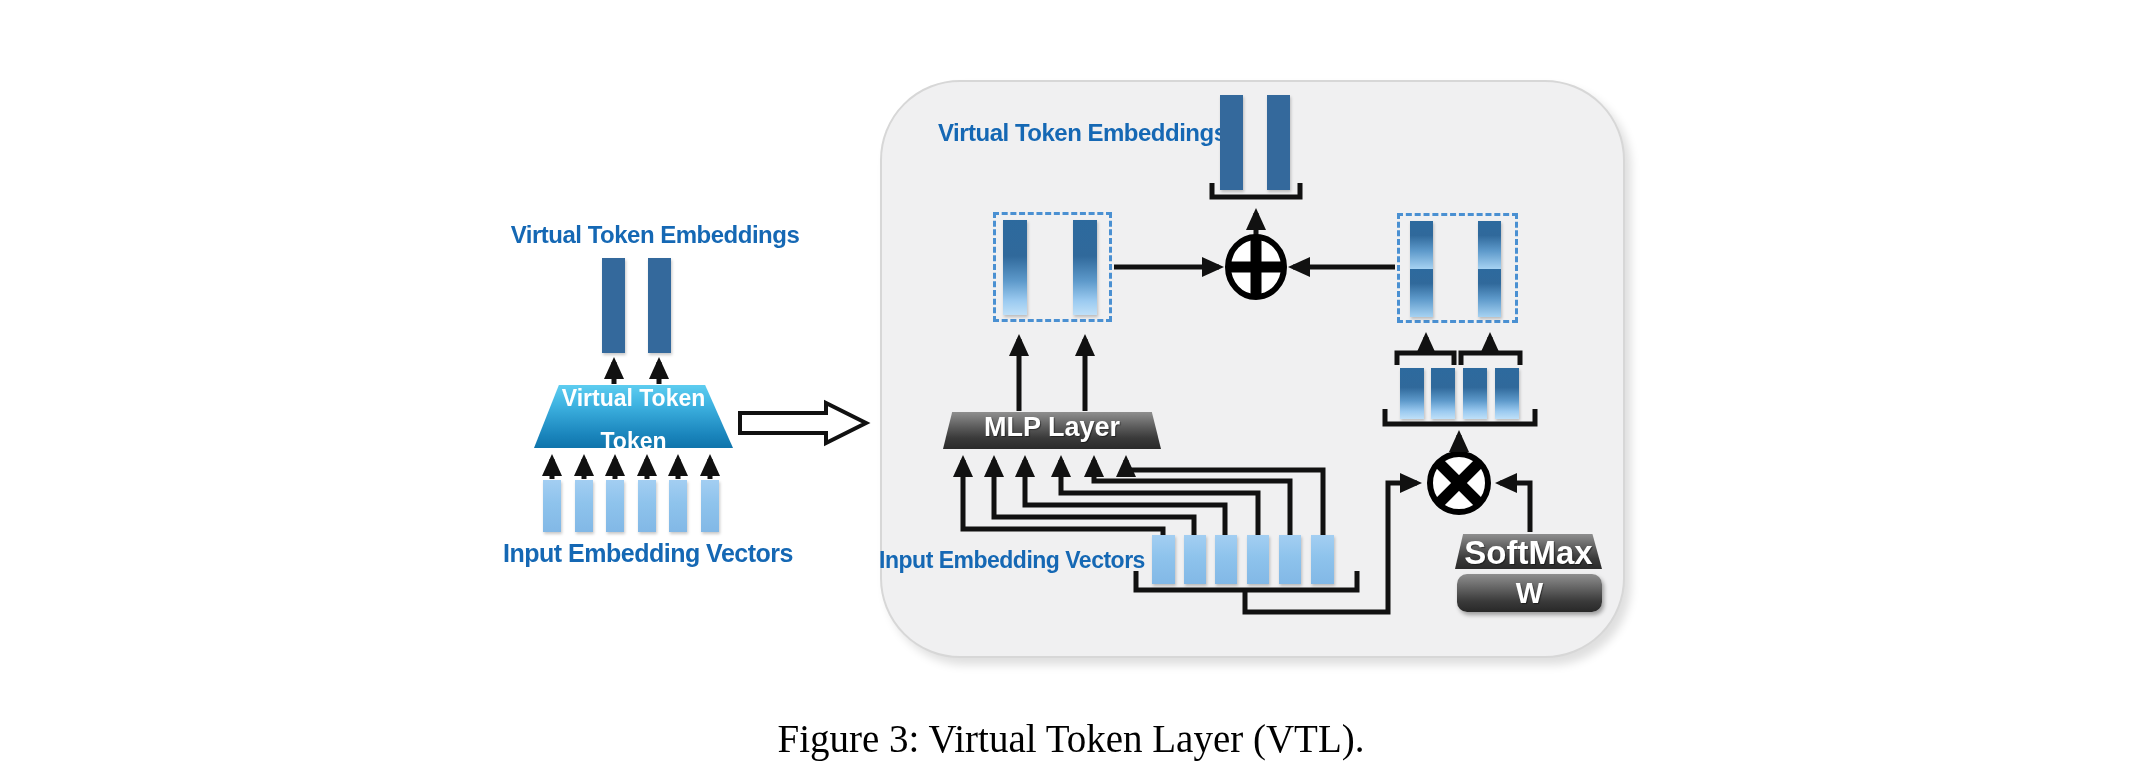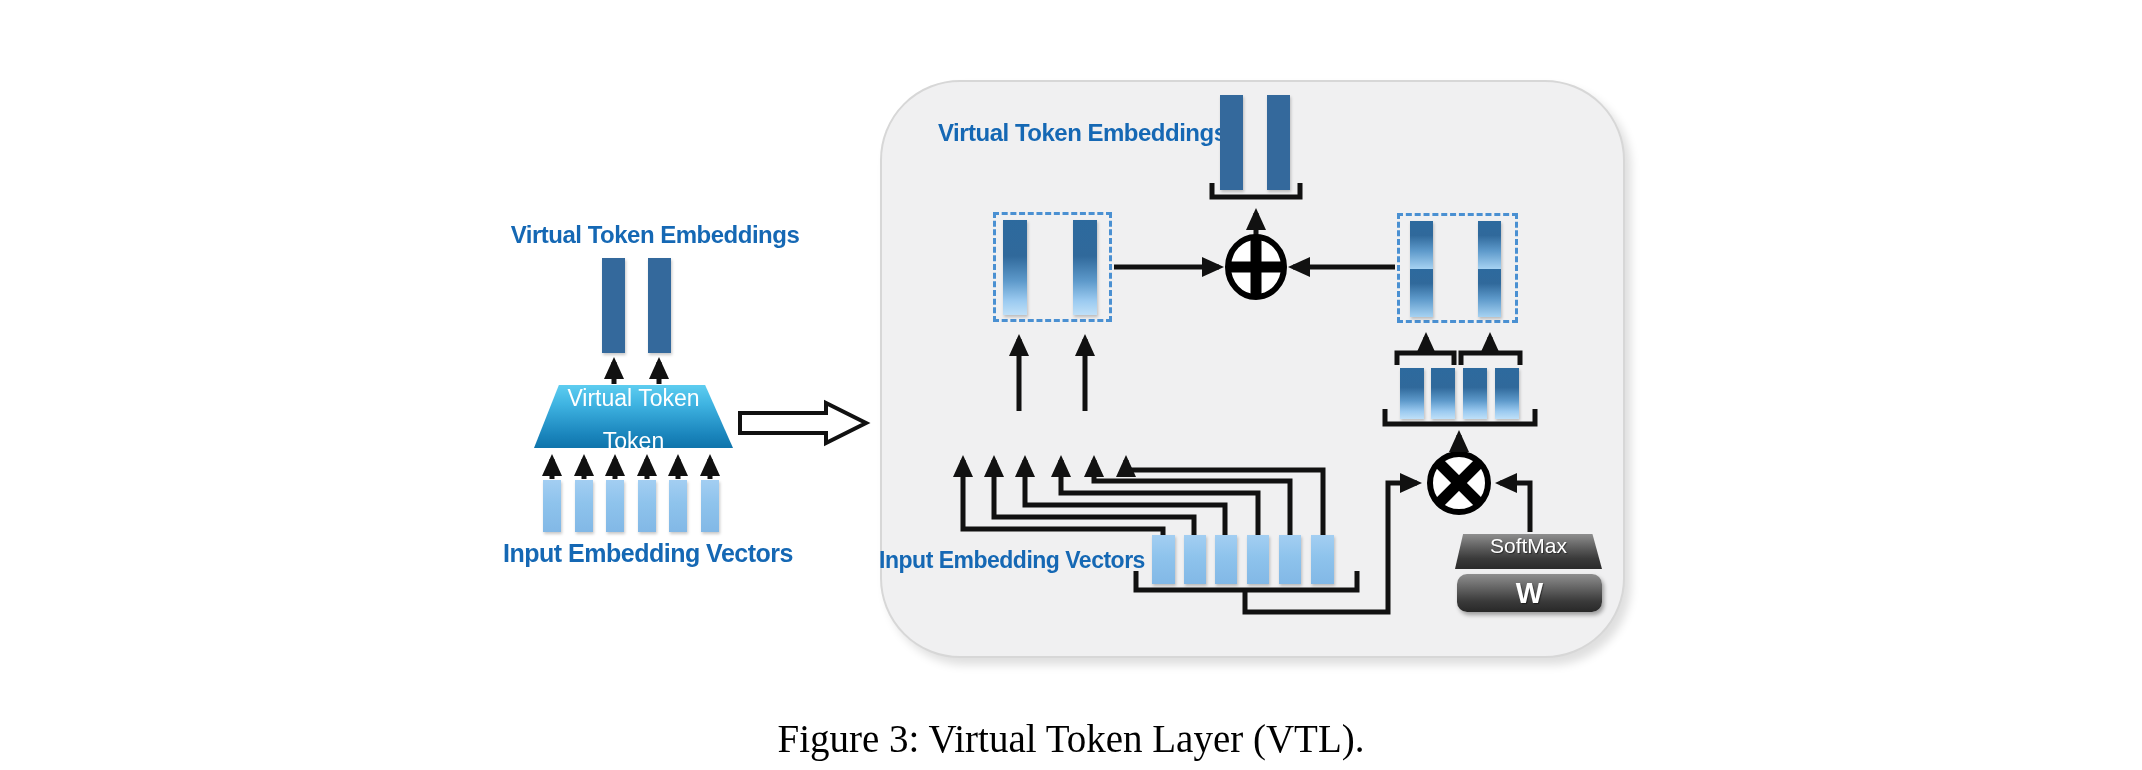--- a/index.html
+++ b/index.html
@@ -32,21 +32,21 @@
 
   .dashed-box{
     position:absolute;
     border:3px dashed var(--dashed-border);
     background:transparent;
   }
 
   .trap{
     position:absolute;
     display:flex;flex-direction:column;align-items:center;justify-content:space-between;
-    color:#ffffff;font-weight:400;text-align:center;
+    color:#ffffff;font-weight:700;text-align:center;
     filter:drop-shadow(2px 3px 2px rgba(0,0,0,0.35));
     gap:17px;
   }
   .trap-blue{
     background:linear-gradient(180deg,#5ecdf0 0%,#3fb4e2 30%,#1b86bd 78%,#0f74ab 100%);
     clip-path:polygon(12.5% 0,86% 0,100% 100%,0 100%);
   }
   .trap-gray{
     background:linear-gradient(180deg,#8f8f8f 0%,#5a5a5a 42%,#3a3a3a 70%,#2a2a2a 100%);
     color:#fff;
@@ -120,37 +120,40 @@
   <div class="dashed-box" style="left:1397px;top:213px;width:121px;height:110px;"></div>
   <div class="bar" style="left:1410px;top:221px;width:23px;height:96px;">
     <div class="seg"></div>
     <div class="seg"></div>
   </div>
   <div class="bar" style="left:1478px;top:221px;width:23px;height:96px;">
     <div class="seg"></div>
     <div class="seg"></div>
   </div>
 
+  <div class="trap trap-gray mlp-shape" style="left:943px;top:412px;width:218px;height:37px;">
+    <span class="shape-label" style="font-size:27px;">MLP Layer</span>
+  </div>
 
   <div class="abs blue-label" style="left:878px;top:548px;width:268px;font-size:23px;">Input Embedding Vectors</div>
 
   <div class="bar light" style="left:1152px;top:535px;width:23px;height:49px;"></div>
   <div class="bar light" style="left:1184px;top:535px;width:22px;height:49px;"></div>
   <div class="bar light" style="left:1215px;top:535px;width:22px;height:49px;"></div>
   <div class="bar light" style="left:1247px;top:535px;width:22px;height:49px;"></div>
   <div class="bar light" style="left:1279px;top:535px;width:22px;height:49px;"></div>
   <div class="bar light" style="left:1311px;top:535px;width:23px;height:49px;"></div>
 
   <div class="bar grad" style="left:1400px;top:368px;width:24px;height:51px;"></div>
   <div class="bar grad" style="left:1431px;top:368px;width:24px;height:51px;"></div>
   <div class="bar grad" style="left:1463px;top:368px;width:24px;height:51px;"></div>
   <div class="bar grad" style="left:1495px;top:368px;width:24px;height:51px;"></div>
 
   <div class="trap trap-gray softmax-shape" style="left:1455px;top:534px;width:147px;height:35px;">
-    <span class="shape-label" style="font-size:21px;">SoftMax</span>
+    <span class="shape-label" style="font-size:33px;">SoftMax</span>
   </div>
   <div class="gray-box" style="left:1457px;top:574px;width:145px;height:38px;">
     <span class="shape-label" style="font-size:29px;">W</span>
   </div>
 
   <svg class="wires" width="2142" height="770" viewBox="0 0 2142 770">
     <defs>
       <marker id="ah" markerUnits="userSpaceOnUse" markerWidth="26" markerHeight="26" refX="19" refY="12" orient="auto">
         <path d="M2,2 L24,12 L2,22 Z" fill="#111"></path>
       </marker>

